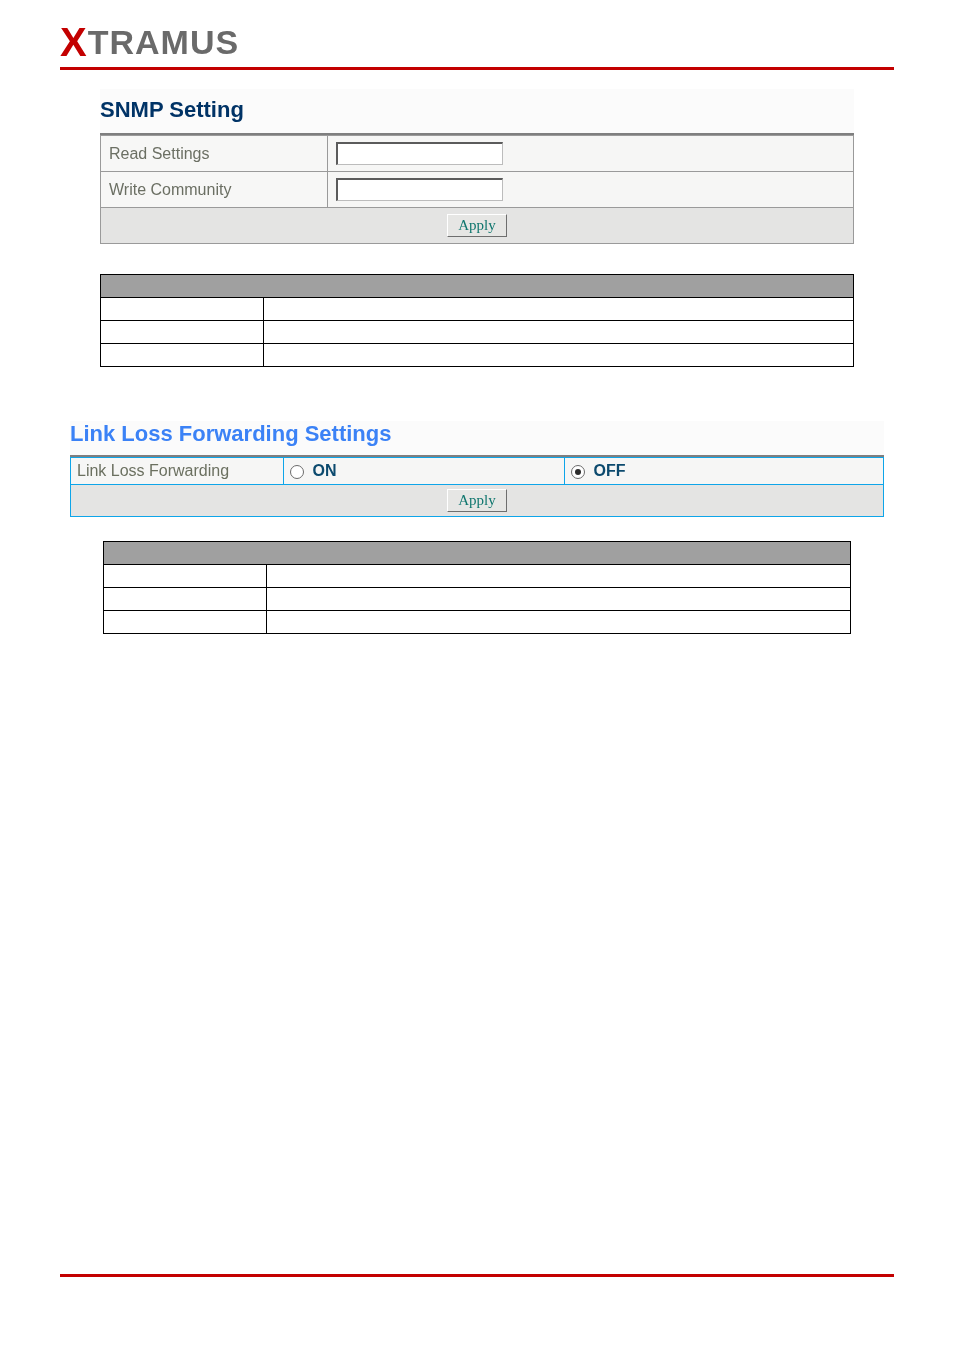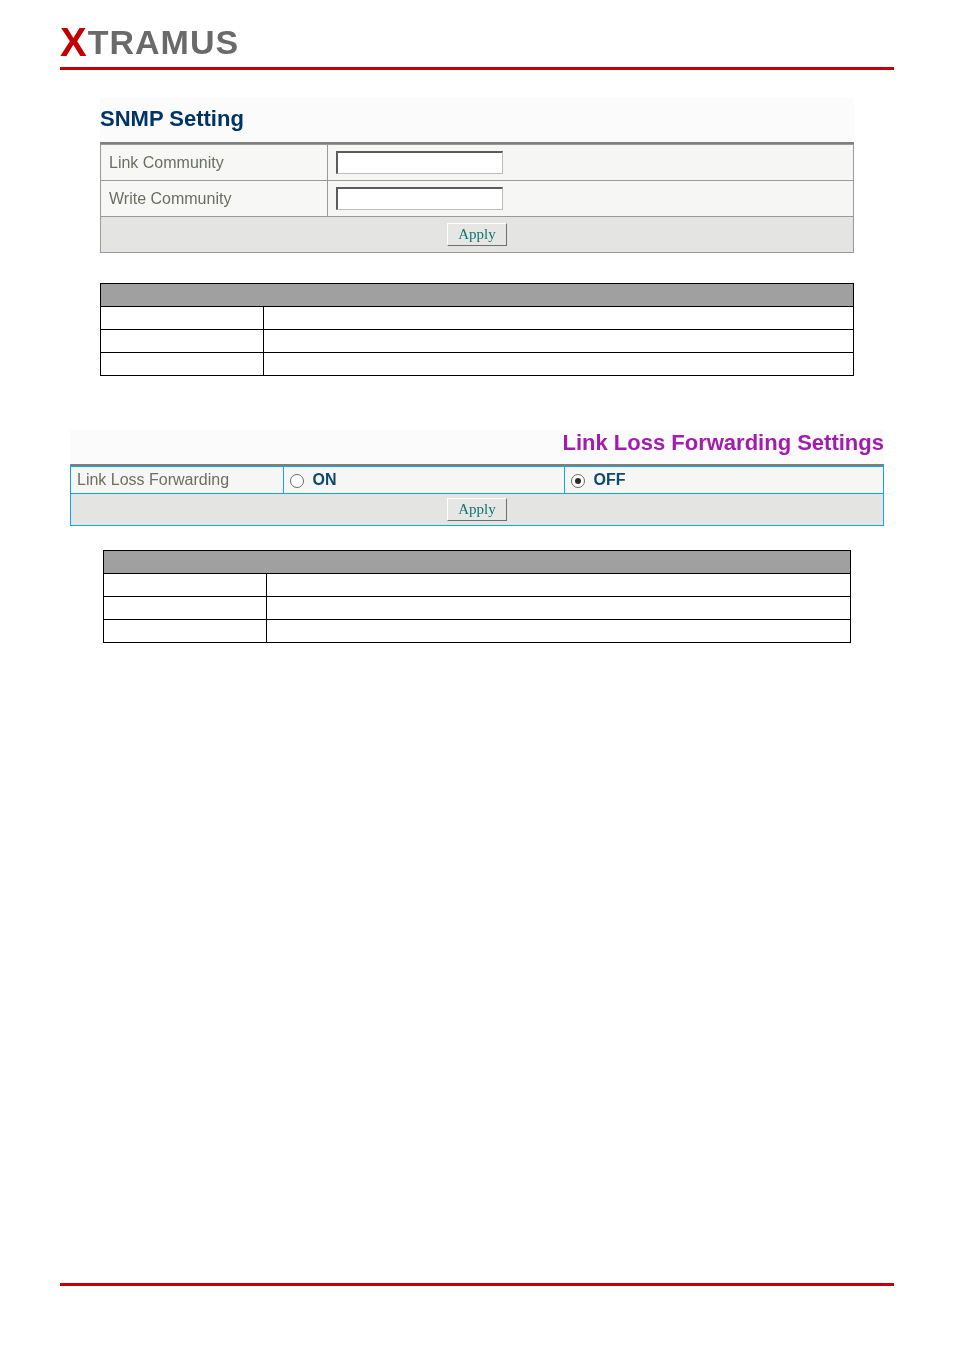--- a/index.html
+++ b/index.html
@@ -34,21 +34,21 @@
   }
   .logo-underline {
     height: 3px;
     background: #c30000;
     margin-top: 0px;
   }
   .main {
     padding: 0 60px;
   }
   .section {
-    margin-top: 28px;
+    margin-top: 19px;
     margin-left: 40px;
     margin-right: 40px;
   }
   .section-title {
     font-size: 22px;
     font-weight: bold;
     color: #003366;
     padding: 8px 0 10px 0;
     background: #fbfbfb;
     border-bottom: 2px solid #7f7f7f;
@@ -113,25 +113,24 @@
     width: 160px;
   }
   .llf-section {
     margin-top: 54px;
     margin-left: 10px;
     margin-right: 10px;
   }
   .llf-title {
     font-size: 22px;
     font-weight: bold;
-    color: #a21caf;
+    color: #3b82f6;
     padding: 0 0 8px 0;
     background: #fbfbfb;
     border-bottom: 2px solid #7f7f7f;
-    text-align: right;
   }
   .llf-table {
     border-collapse: collapse;
     width: 100%;
   }
   .llf-table td {
     border: 1px solid #0ea5e9;
     padding: 4px 6px;
     font-size: 16px;
     background: #f6f6f5;
@@ -204,21 +203,21 @@
   <div class="logo-underline"></div>
 </div>
 
 <div class="main">
 
   <div class="section">
     <div class="section-title">SNMP Setting</div>
     <table class="snmp-table">
       <tbody>
           <tr>
-        <td class="label-cell">Link Community</td>
+        <td class="label-cell">Read Settings</td>
         <td>
           <input type="text" value="" style="">
         </td>
       </tr>
       <tr>
         <td class="label-cell">Write Community</td>
         <td>
           <input type="text" value="" style="">
         </td>
       </tr>

